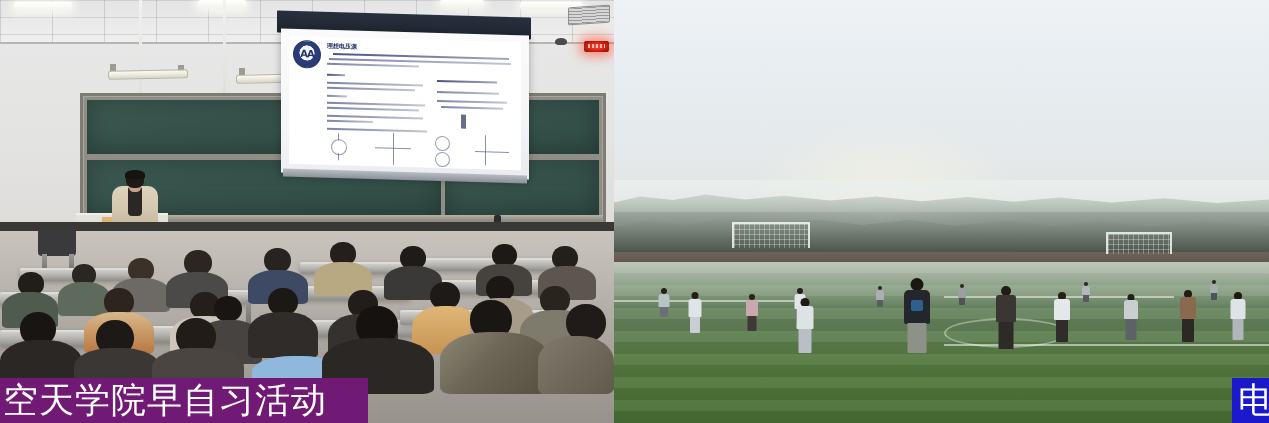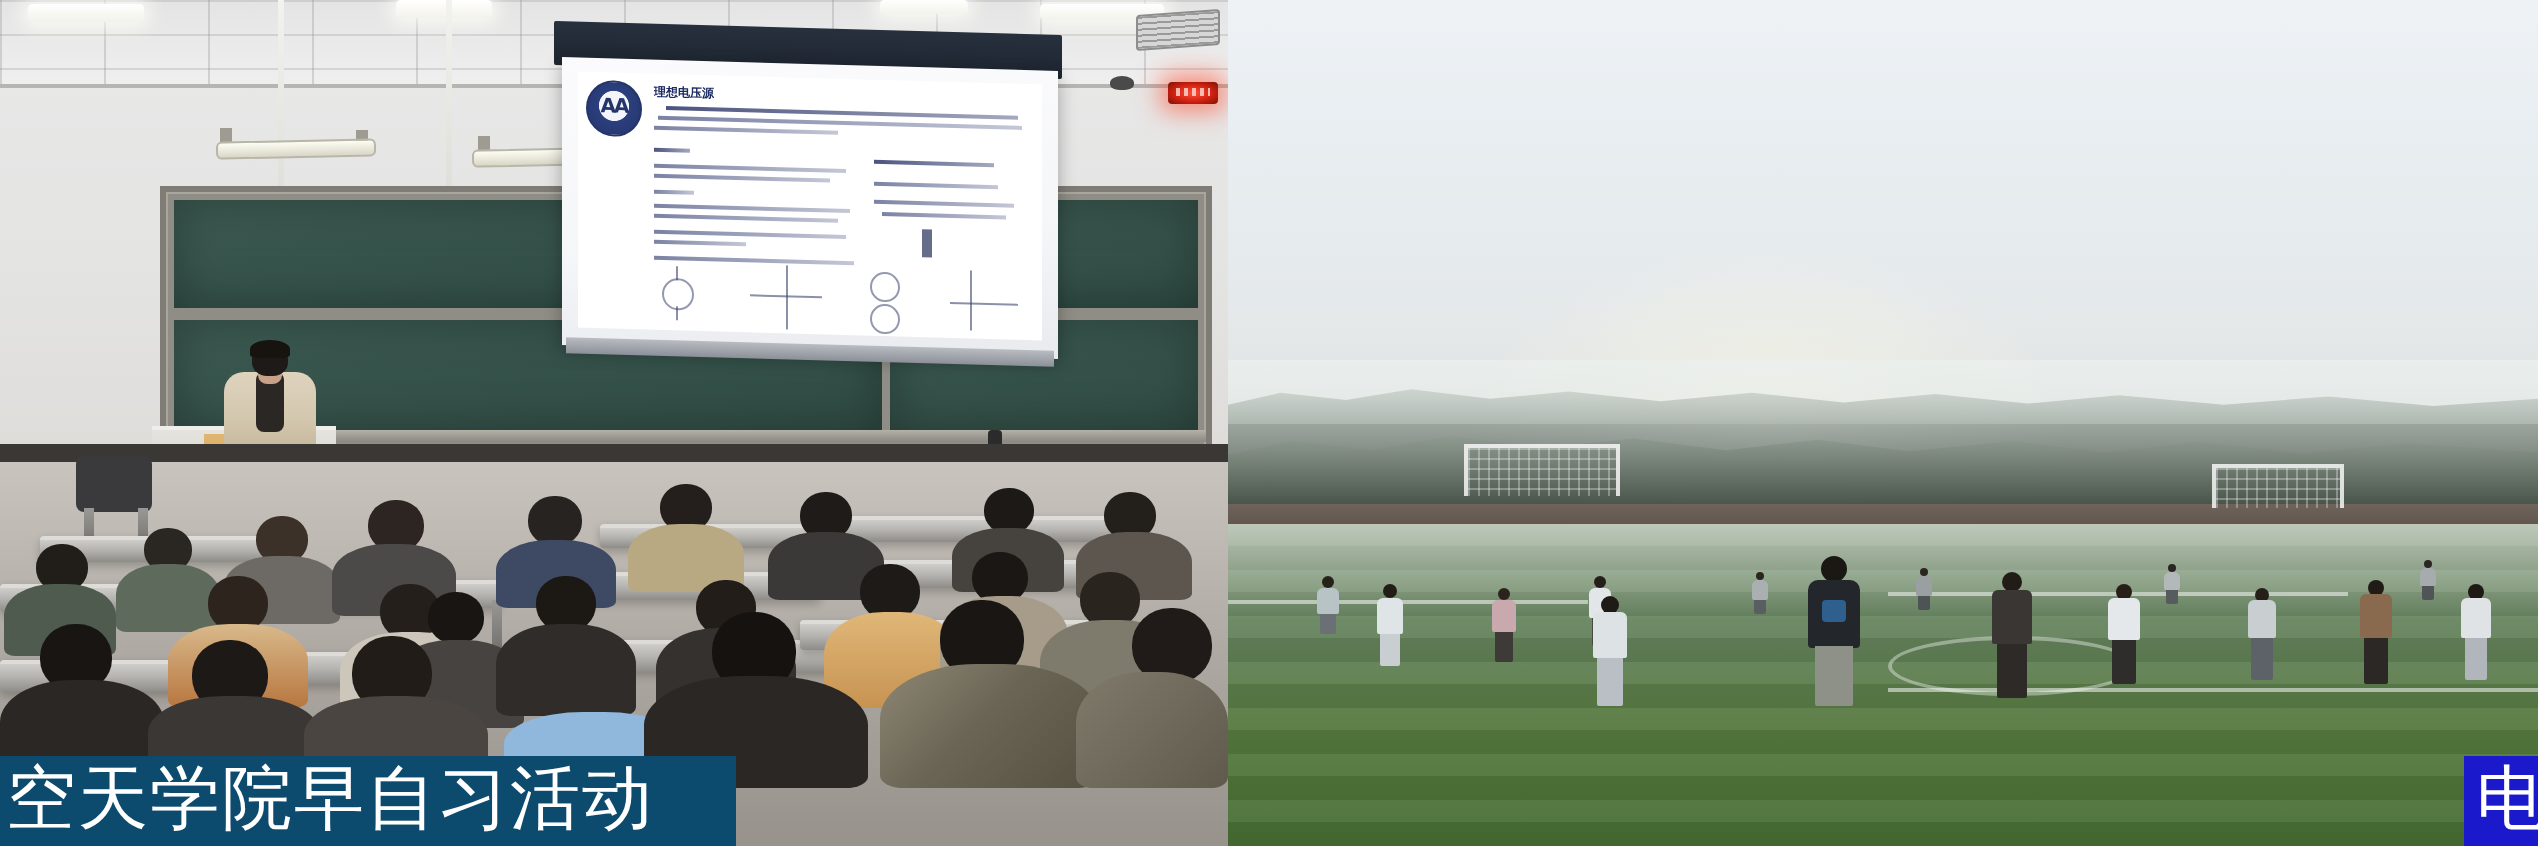--- a/index.html
+++ b/index.html
@@ -522,21 +522,21 @@
 
     <div class="head" style="left:356px; top:306px; width:42px; height:40px; background:#16120f;"></div>
     <div class="person" style="left:322px; top:338px; width:112px; height:56px; background:#2a2724;"></div>
 
     <div class="head" style="left:470px; top:300px; width:42px; height:40px; background:#1a1613;"></div>
     <div class="person" style="left:440px; top:332px; width:110px; height:62px; background:linear-gradient(135deg,#8e8775,#6a6555 45%,#55503f);"></div>
 
     <div class="head" style="left:566px; top:304px; width:40px; height:38px; background:#201b18;"></div>
     <div class="person" style="left:538px; top:336px; width:76px; height:58px; background:linear-gradient(135deg,#7f7a6a,#5f5a4c);"></div>
 
-    <div class="banner" id="banner-left" style="background:#0c4a6e;">
+    <div class="banner" id="banner-left" style="background:#701a75;">
       <span>空天学院早自习活动</span>
     </div>
   </div>
 
   <div class="panel" id="panel-right">
 
     <div class="sky"></div>
     <div class="sun-glow"></div>
     <div class="treeline tl-back"></div>
     <div class="treeline tl-front"></div>

